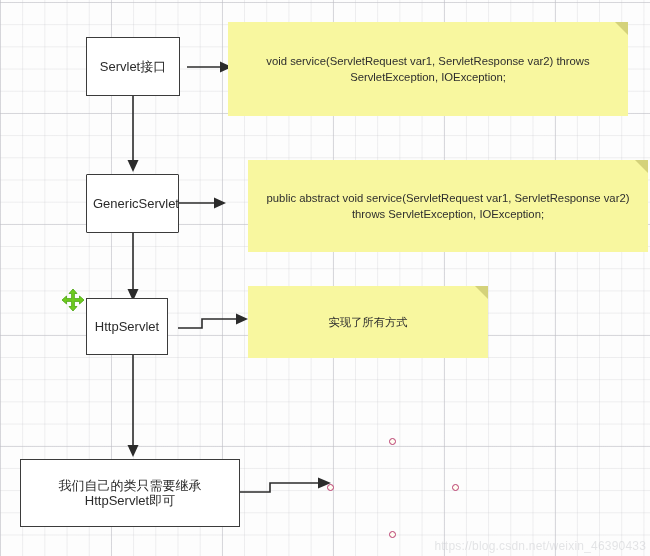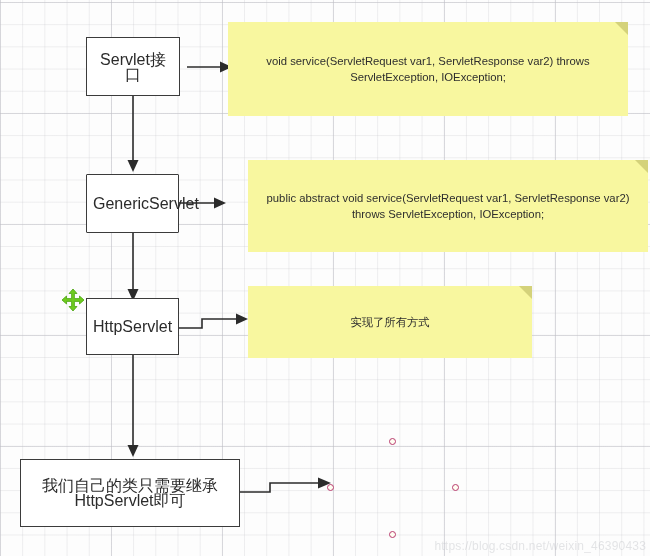--- a/index.html
+++ b/index.html
@@ -31,21 +31,21 @@
   .node {
     position: absolute;
     box-sizing: border-box;
     background: #ffffff;
     border: 1.6px solid #3b3b3b;
     display: flex;
     align-items: center;
     justify-content: center;
     text-align: center;
     color: #2b2b2b;
-    font-size: 16px;
+    font-size: 13px;
     line-height: 15px;
     padding: 2px 6px;
     z-index: 5;
   }
   .node.rounded { border-radius: 1px; }
   .node .label { display: block; width: 100%; }
 
   
   .note {
     position: absolute;
@@ -165,40 +165,40 @@
   <div class="note" style="left:228px; top:22px; width:400px; height:94px;">
     <span class="fold"></span>
     <span class="note-text">void service(ServletRequest var1, ServletResponse var2) throws ServletException, IOException;</span>
   </div>
 
   <div class="note" style="left:228px; top:160px; width:400px; height:92px;margin-left:20px;">
     <span class="fold"></span>
     <span class="note-text">public abstract void service(ServletRequest var1, ServletResponse var2) throws ServletException, IOException;</span>
   </div>
 
-  <div class="note" style="left:248px; top:286px; width:284px; height:72px;">
+  <div class="note" style="left:248px; top:286px; width:240px; height:72px;">
     <span class="fold"></span>
     <span class="note-text">实现了所有方式</span>
   </div>
 
 
   <div class="handle" style="left:389px; top:437.5px;"></div>
   <div class="handle" style="left:389px; top:530.5px;"></div>
   <div class="handle" style="left:326.5px; top:484px;"></div>
   <div class="handle" style="left:451.5px; top:484px;"></div>
 
   <div class="node" style="left:86px; top:37px; width:94px; height:59px;">
     <span class="label">Servlet接口</span>
   </div>
 
   <div class="node rounded" style="left:86px; top:174px; width:93px; height:59px;">
     <span class="label">GenericServlet</span>
   </div>
 
-  <div class="node" style="left:86px; top:298px; width:93px; height:57px;">
+  <div class="node" style="left:86px; top:298px; width:82px; height:57px;">
     <span class="label">HttpServlet</span>
   </div>
 
   <div class="node" style="left:20px; top:459px; width:220px; height:68px;">
     <span class="label">我们自己的类只需要继承HttpServlet即可</span>
   </div>
 
   <div class="move-cursor" style="left:62px; top:289px;">
     <svg width="22" height="22" viewBox="0 0 22 22">
       <path d="M11 0 L15 4.5 L12.4 4.5 L12.4 9.6 L17.5 9.6 L17.5 7 L22 11 L17.5 15 L17.5 12.4

